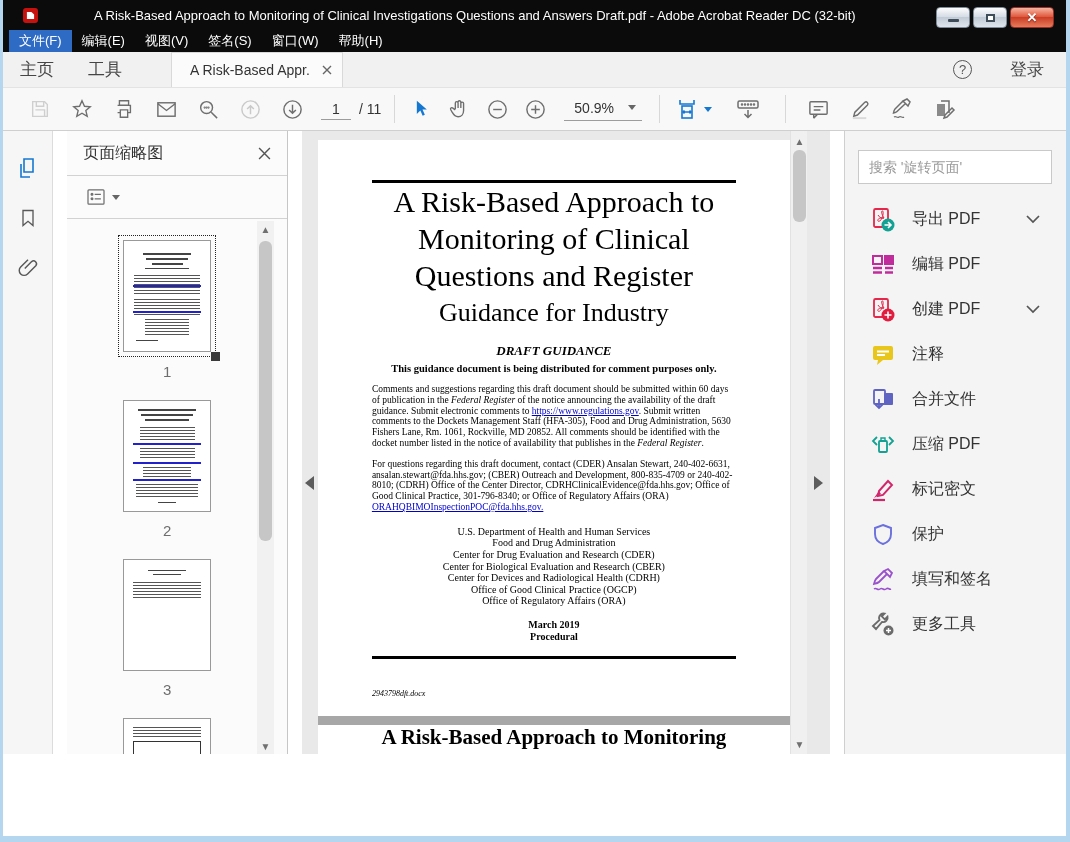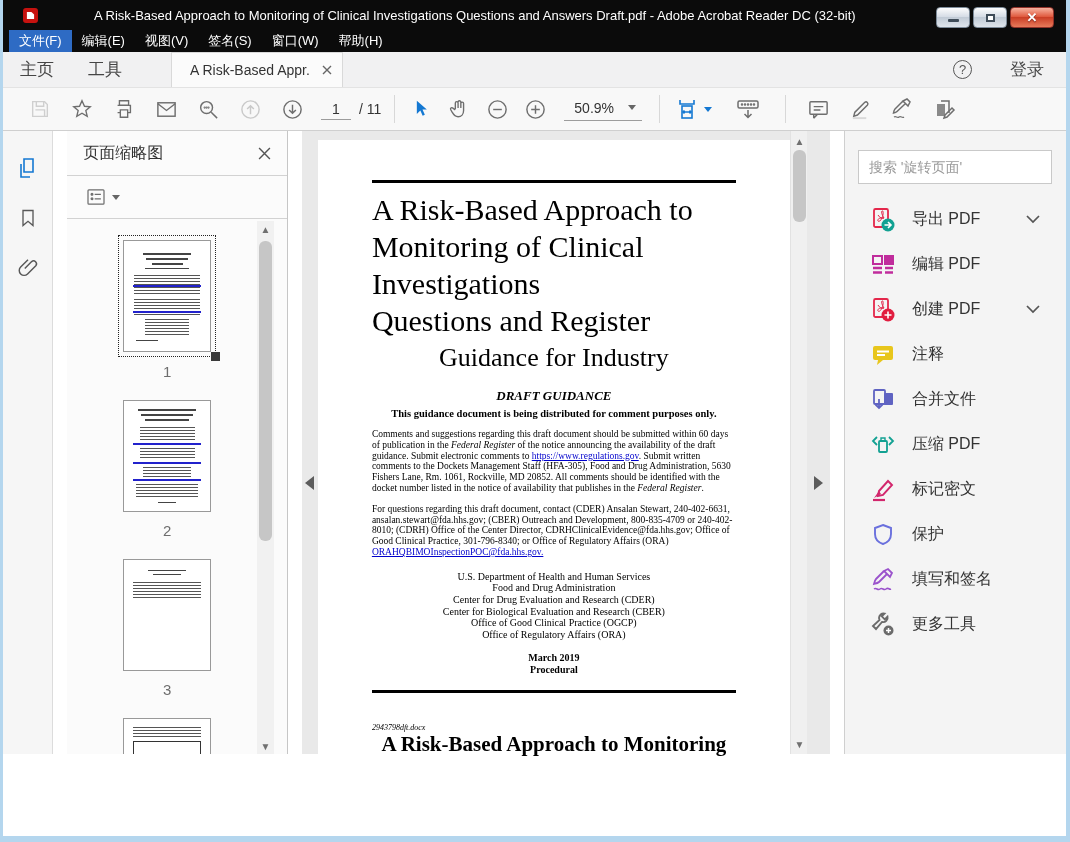--- a/index.html
+++ b/index.html
@@ -84,21 +84,21 @@
   .doc-scroll-area { width:472px; display:flex; flex-direction:column; }
   .pdf-page { background:#fff; width:472px; font-family:"Liberation Serif", serif; color:#000; }
   .page1 { height:608px; margin-top:9px; padding:0 54px; }
   .page-gap { height:9px; background:#a7a7a7; }
   .page2 { flex:1; display:flex; align-items:flex-end; justify-content:center; padding-bottom:4px; }
   .p2-heading { font-size:21px; font-weight:bold; text-align:center; }
 
   .rule { height:3px; background:#000; }
   .rule.top { margin-top:40px; }
   .rule.bottom { margin-top:14px; }
-  .doc-title { font-size:30px; line-height:37px; margin-top:8px; }
+  .doc-title { font-size:30px; text-align:center; line-height:37px; margin-top:0; }
   .doc-subtitle { font-size:26px; text-align:center; line-height:34px; margin-top:2px; }
   .draft { font-size:13px; font-weight:bold; font-style:italic; text-align:center; margin-top:13px; }
   .dist { font-size:10.5px; font-weight:bold; text-align:center; margin-top:4px; }
   .body-para { font-size:9.5px; line-height:10.8px; margin-top:10px; text-align:left; }
   .it { font-style:italic; }
   .link { color:#0000cc; text-decoration:underline; }
   .org { font-size:10px; font-weight:normal; text-align:center; line-height:11.6px; margin-top:13px; }
   .org-date { font-size:10px; font-weight:bold; text-align:center; line-height:11.6px; margin-top:12px; }
   .doc-footer { font-size:8px; font-style:italic; margin-top:30px; }
 
@@ -400,33 +400,33 @@
       <div class="nav-strip left">
         <span class="nav-arrow prev"></span>
       </div>
 
       <div class="doc-scroll-area">
         <div class="pdf-page page1">
           <div class="rule top"></div>
           <div class="doc-title">
             <div>A Risk-Based Approach to</div>
             <div>Monitoring of Clinical</div>
-            <div>Investigations</div>
             <div>Questions and Register</div>
           </div>
           <div class="doc-subtitle">Guidance for Industry</div>
           <div class="draft">DRAFT GUIDANCE</div>
           <div class="dist">This guidance document is being distributed for comment purposes only.</div>
           <p class="body-para"><span>Comments and suggestions regarding this draft document should be submitted within 60 days of publication in the </span><span class="it">Federal Register</span><span> of the notice announcing the availability of the draft guidance.  Submit electronic comments to </span><span class="link">https://www.regulations.gov</span><span>.  Submit written comments to the Dockets Management Staff (HFA-305), Food and Drug Administration, 5630 Fishers Lane, Rm. 1061, Rockville, MD  20852.  All comments should be identified with the docket number listed in the notice of availability that publishes in the </span><span class="it">Federal Register</span><span>.</span></p>
           <p class="body-para"><span>For questions regarding this draft document, contact (CDER) Ansalan Stewart, 240-402-6631, ansalan.stewart@fda.hhs.gov; (CBER) Outreach and Development, 800-835-4709 or 240-402-8010; (CDRH) Office of the Center Director, CDRHClinicalEvidence@fda.hhs.gov; Office of Good Clinical Practice, 301-796-8340; or Office of Regulatory Affairs (ORA) </span><span class="link">ORAHQBIMOInspectionPOC@fda.hhs.gov.</span></p>
           <div class="org">
             <div>U.S. Department of Health and Human Services</div>
             <div>Food and Drug Administration</div>
             <div>Center for Drug Evaluation and Research (CDER)</div>
             <div>Center for Biological Evaluation and Research (CBER)</div>
+            <div>Center for Devices and Radiological Health (CDRH)</div>
             <div>Office of Good Clinical Practice (OGCP)</div>
             <div>Office of Regulatory Affairs (ORA)</div>
           </div>
           <div class="org-date">
             <div>March 2019</div>
             <div>Procedural</div>
           </div>
           <div class="rule bottom"></div>
           <div class="doc-footer">2943798dft.docx</div>
         </div>

